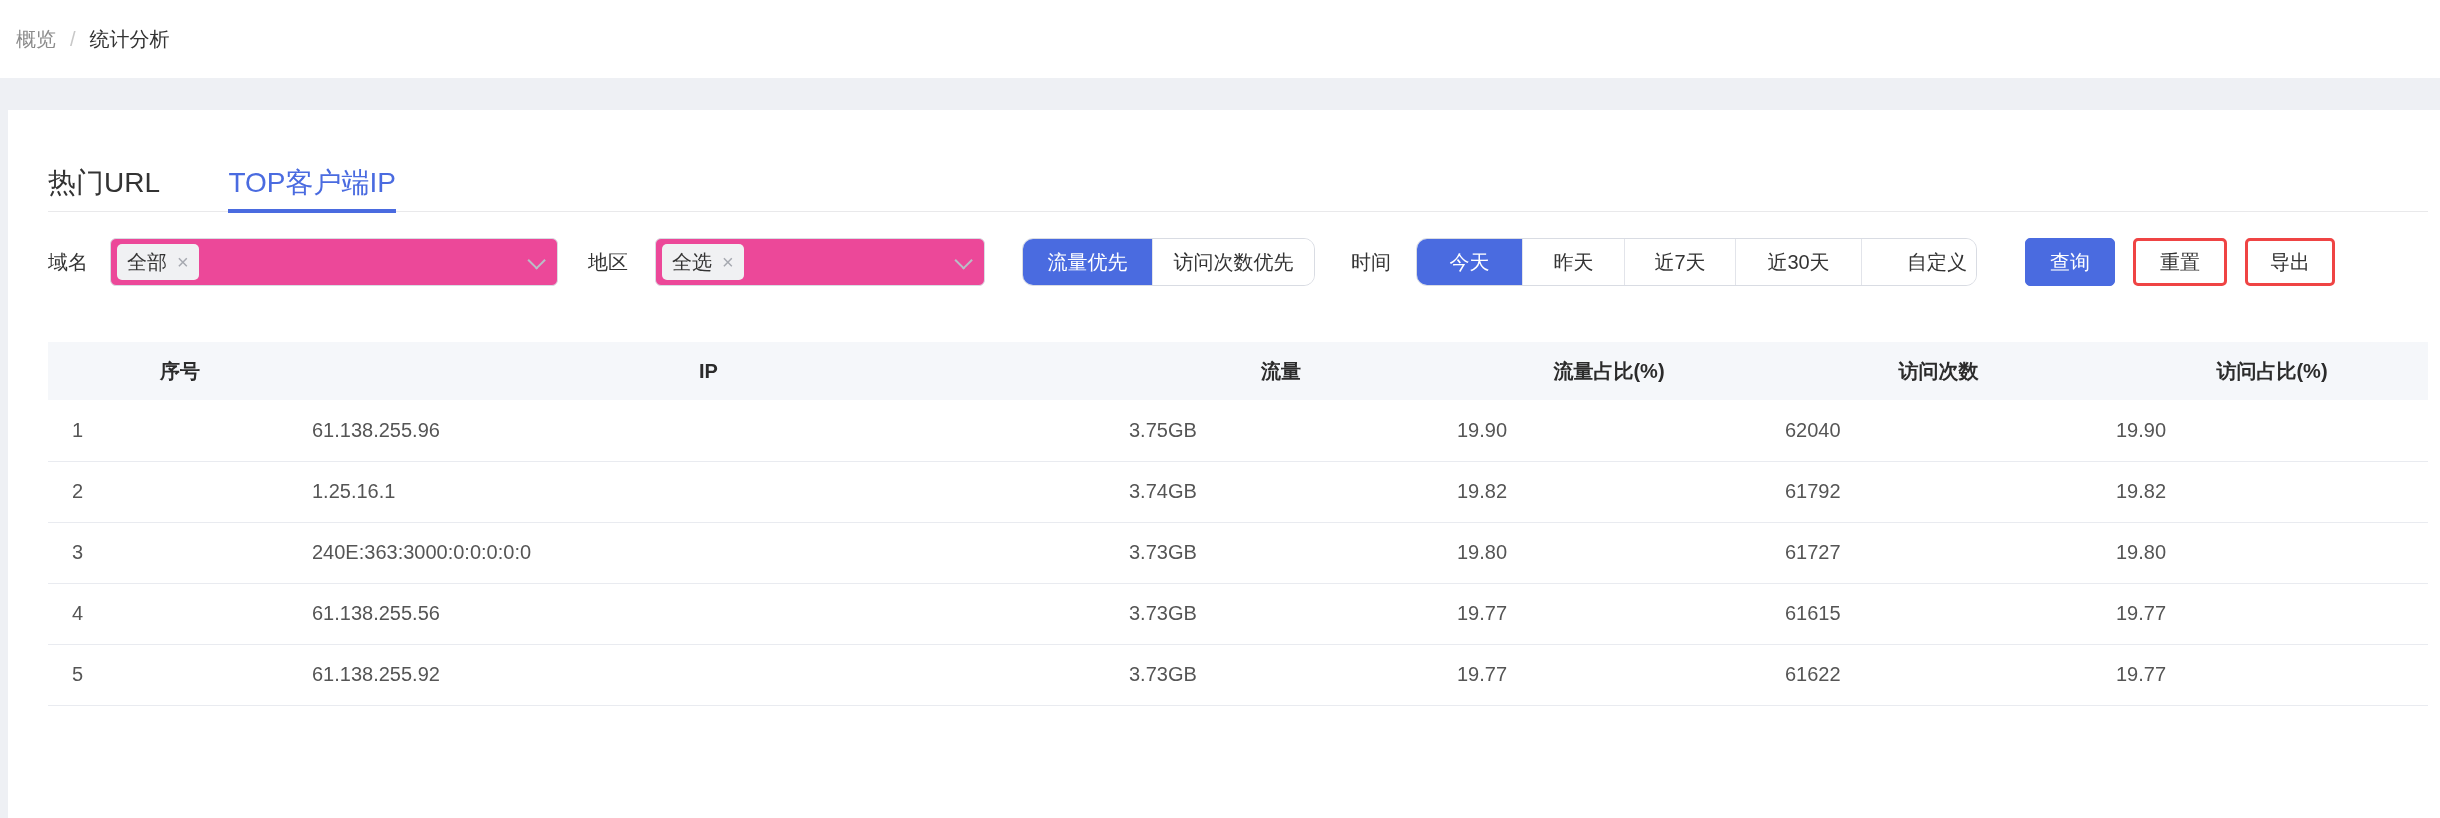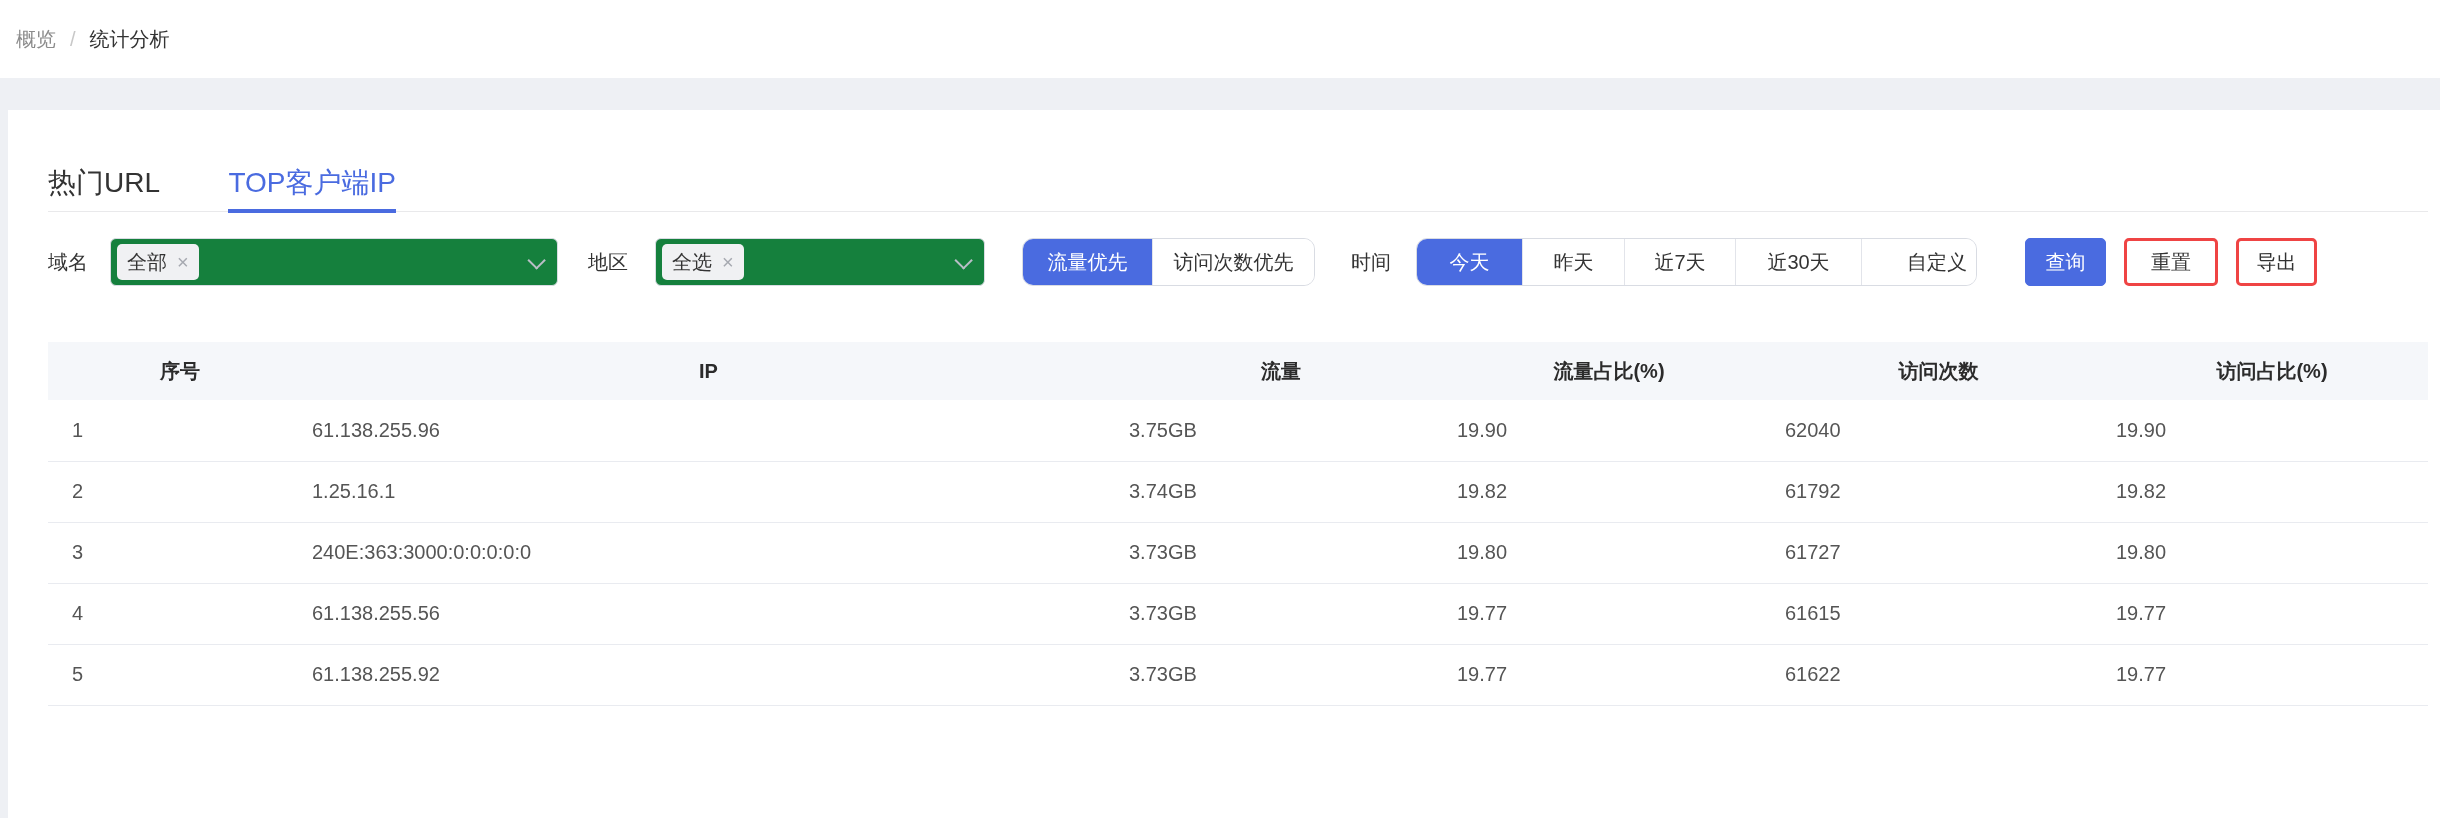--- a/index.html
+++ b/index.html
@@ -19,21 +19,21 @@
   
   .tabs { padding-top:55px; border-bottom:1px solid #e9e9eb; }
   .tab { display:inline-block; font-size:28px; line-height:36px; padding-bottom:8px;
     border-bottom:4px solid transparent; margin-bottom:-2px; color:#333333; cursor:pointer; }
   .tab + .tab { margin-left:64px; }
   .tab.active { color:#4a6be0; border-bottom-color:#4a6be0; }
 
   
   .filters { margin-top:26px; display:flex; align-items:center; height:48px; }
   .f-label { font-size:20px; color:#333333; white-space:nowrap; }
-  .select { height:48px; border:1px solid #d9dce3; border-radius:6px; background:#15803d;
+  .select { height:48px; border:1px solid #d9dce3; border-radius:6px; background:#ec4899;
     display:flex; align-items:center; padding:0 16px 0 6px; position:relative; cursor:pointer; }
   .select .spacer { flex:1; }
   .tag { background:#f0f1f3; border-radius:5px; height:36px; display:flex; align-items:center;
     padding:0 10px; font-size:20px; color:#333333; white-space:nowrap; }
   .tag .close { margin-left:10px; color:#a6a9b0; font-size:20px; cursor:pointer; }
   .chev { width:13px; height:13px; border-right:2px solid #b9bec7; border-bottom:2px solid #b9bec7;
     transform:rotate(45deg) translateY(-3px); flex:none; }
 
   .seg-group { display:flex; height:48px; border:1px solid #d9dce3; border-radius:11px;
     overflow:hidden; background:#fff; }
@@ -47,21 +47,21 @@
   .btn.primary { background:#4a6be0; color:#fff; border:1px solid #4a6be0; }
   .btn.plain { background:#fff; color:#333; border:3px solid #ef4444; }
 
   
   .ml22{margin-left:22px;} .ml30{margin-left:30px;} .ml27{margin-left:27px;text-align:center;}
   .ml37{margin-left:37px;} .ml36{margin-left:36px;} .ml25{margin-left:25px;}
   .ml48{margin-left:48px;} .ml18{margin-left:18px;}
   .w448{width:448px;} .w330{width:330px;}
   .w129{width:129px;} .w162{width:162px;}
   .w105{width:105px;} .w102{width:102px;} .w111{width:111px;} .w126{width:126px;} .w115{width:115px;padding-left:36px;}
-  .w90{width:81px;} .w94{width:94px;}
+  .w90{width:90px;} .w94{width:94px;}
 
   
   table { margin-top:56px; width:2380px; border-collapse:collapse; table-layout:fixed; }
   thead th { background:#f5f7fa; height:58px; text-align:center; padding-left:24px;
     font-size:20px; color:#2b2b2b; font-weight:bold; }
   tbody td { height:61px; border-bottom:1px solid #e9ebf0; padding-left:24px;
     font-size:20px; color:#555555; }
 </style>
 </head>
 <body>

